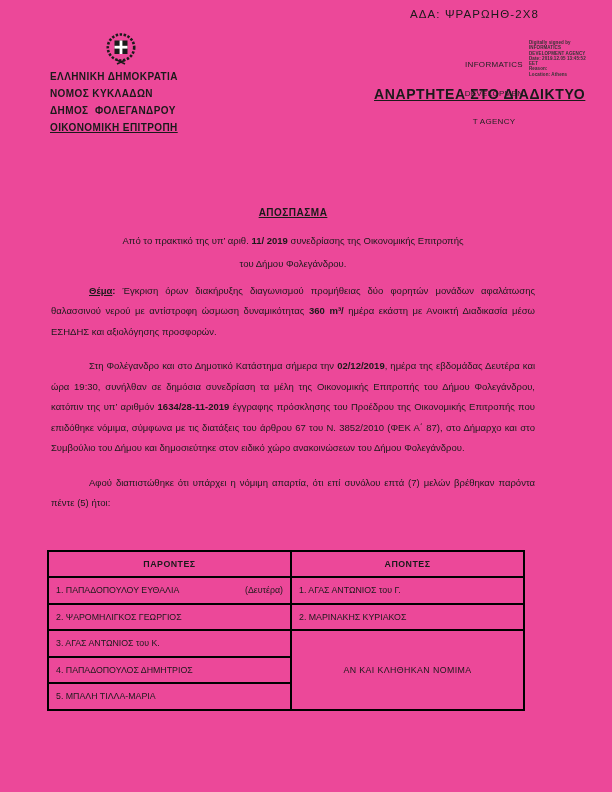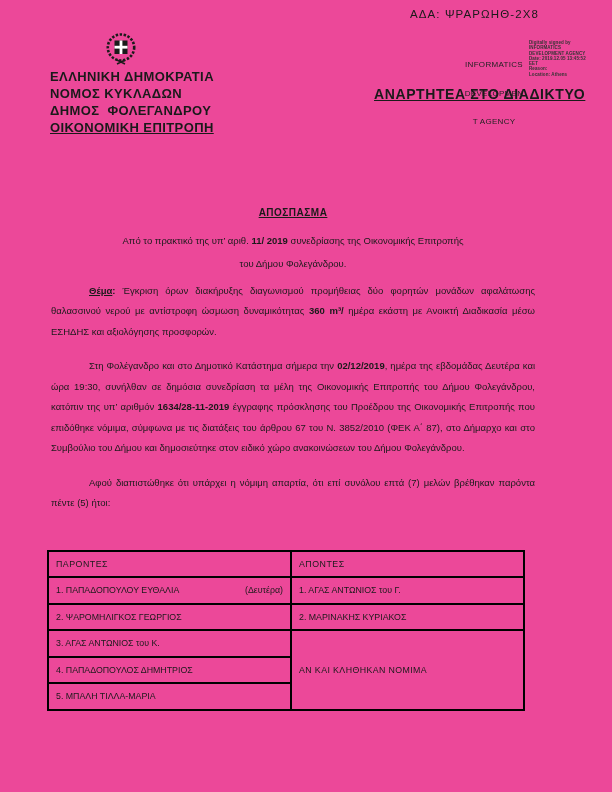--- a/index.html
+++ b/index.html
@@ -6,21 +6,21 @@
   .page{
     position:relative;width:612px;height:792px;background:#ec4899;
     font-family:"Liberation Sans",sans-serif;color:#111;overflow:hidden;
   }
   
   .ada{position:absolute;top:8px;left:410px;font-size:11.5px;letter-spacing:1.1px;color:#1a1a1a;}
 
   
   .org{position:absolute;left:50px;top:33px;}
   .emblem-wrap{margin-left:54px;margin-bottom:3px;width:34px;height:32px;}
-  .org-line{font-size:13px;font-weight:bold;line-height:17px;letter-spacing:0.4px;white-space:pre;color:#1a1a1a;}
+  .org-line{font-size:10px;font-weight:bold;line-height:17px;letter-spacing:0.4px;white-space:pre;color:#1a1a1a;}
   .org-line.underlined{text-decoration:underline;}
 
   
   .agency{position:absolute;left:461px;top:41px;width:66px;font-size:8px;line-height:9.5px;
           text-align:center;letter-spacing:0.3px;color:#222;white-space:pre;}
   .sigdetails{position:absolute;left:529px;top:40px;width:62px;font-size:4.5px;line-height:5.3px;
           color:#333;font-weight:bold;letter-spacing:0.1px;}
   .notice{position:absolute;top:70px;left:374px;font-size:14px;font-weight:bold;
           text-decoration:underline;letter-spacing:0.6px;color:#1a1a1a;margin-top:16px;}
 
@@ -32,24 +32,24 @@
   .subtitle2{margin-top:3px;}
   .decision-no{margin-top:33px;font-weight:bold;text-decoration:underline;white-space:pre;}
   .para{text-align:justify;text-indent:38px;margin:14px;}
   .para.first{margin-top:6px;}
   .seg-b{font-weight:bold;}
   .seg-u{text-decoration:underline;}
 
   
   .att-table{width:478px;margin:36px 0 0 10px;border-collapse:collapse;table-layout:fixed;font-size:8.8px;color:#1a1a1a;}
   .att-table th,.att-table td{border:2px solid #000;padding:2px 7px;height:16px;vertical-align:middle;}
-  .att-table th{text-align:left;font-weight:normal;letter-spacing:0.5px;height:17px;}
+  .att-table th{text-align:center;font-weight:bold;letter-spacing:0.5px;height:17px;}
   .col-present{width:227px;}
   .cell-flex{display:flex;justify-content:space-between;}
-  .absent-note-cell{letter-spacing:0.4px;}
+  .absent-note-cell{text-align:center;letter-spacing:0.4px;}
 </style>
 </head>
 <body>
 
 <div class="page">
 
   <div class="ada">ΑΔΑ: ΨΡΑΡΩΗΘ-2Χ8</div>
 
   <div class="org">
     <div class="emblem-wrap">

